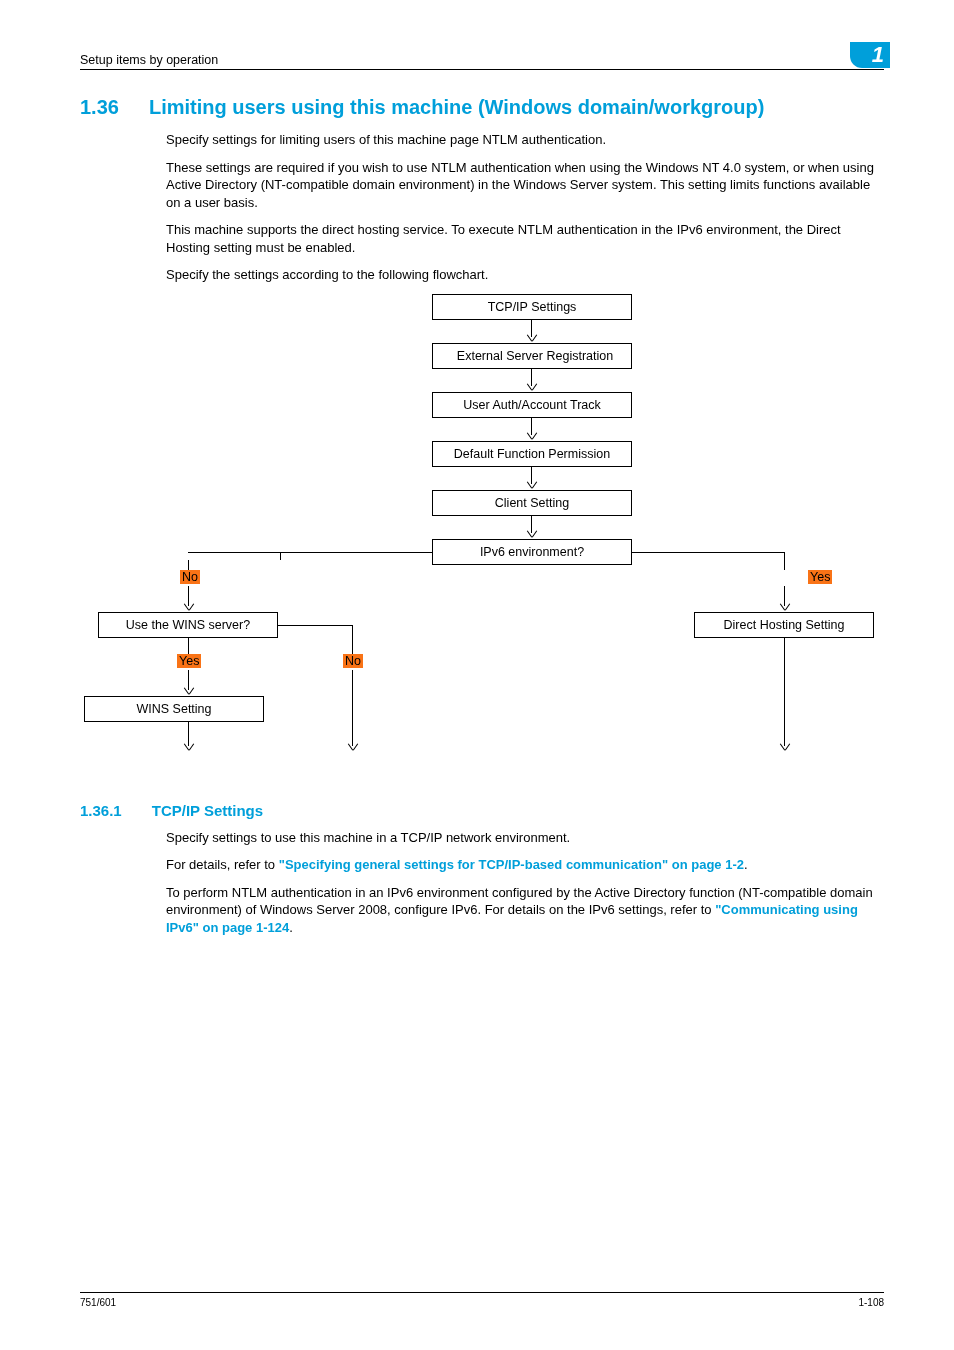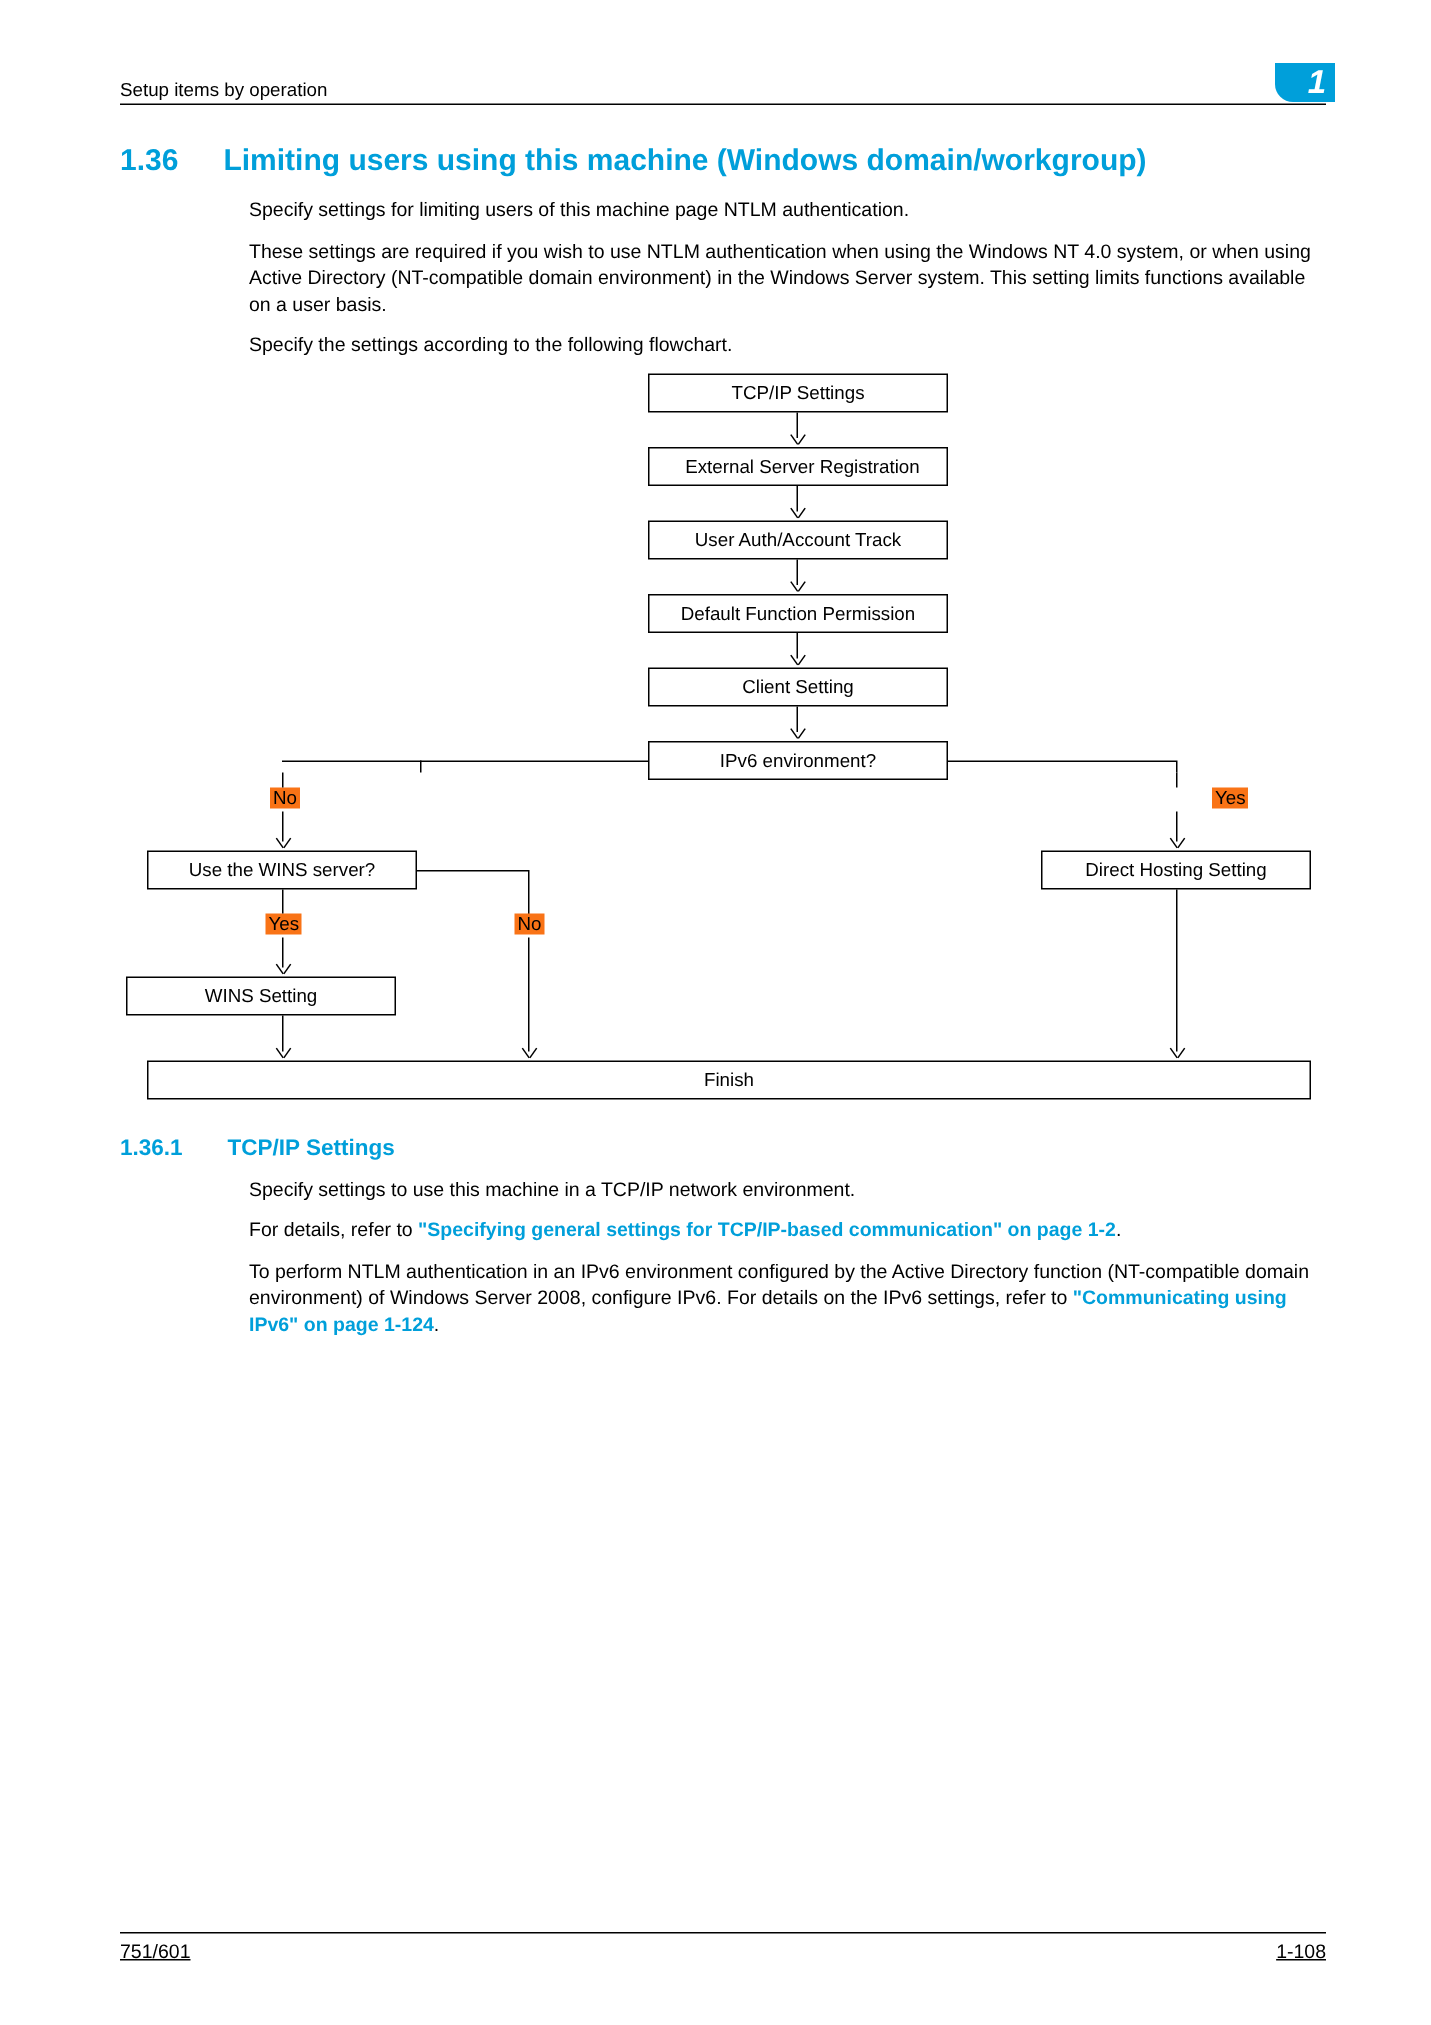--- a/index.html
+++ b/index.html
@@ -78,22 +78,21 @@
   }
   .footer {
     position: absolute;
     left: 80px;
     right: 70px;
     bottom: 42px;
     border-top: 1px solid #000;
     padding-top: 4px;
     display: flex;
     justify-content: space-between;
-    font-size: 13px;
-    text-decoration: underline;
+    font-size: 10px;
   }
 
   
   .flowchart {
     position: relative;
     margin: 6px 0 10px 0;
     height: 490px;
     width: 808px;
   }
   .fc-box {
@@ -145,20 +144,21 @@
   </div>
 
   <div class="h1-row">
     <div class="h1-num">1.36</div>
     <div class="h1-text">Limiting users using this machine (Windows domain/workgroup)</div>
   </div>
 
   <div class="body-block">
     <p>Specify settings for limiting users of this machine page NTLM authentication.</p>
     <p>These settings are required if you wish to use NTLM authentication when using the Windows NT 4.0 system, or when using Active Directory (NT-compatible domain environment) in the Windows Server system. This setting limits functions available on a user basis.</p>
+    <p>This machine supports the direct hosting service. To execute NTLM authentication in the IPv6 environment, the Direct Hosting setting must be enabled.</p>
     <p>Specify the settings according to the following flowchart.</p>
   </div>
 
   <div class="flowchart">
 
     <div class="fc-box" style="left:352px; top:0;   width:200px; height:26px;">TCP/IP Settings</div>
     <div class="fc-box" style="left:352px; top:49px; width:200px; height:26px;padding-left:14px;">External Server Registration</div>
     <div class="fc-box" style="left:352px; top:98px; width:200px; height:26px;">User Auth/Account Track</div>
     <div class="fc-box" style="left:352px; top:196px;width:200px; height:26px;">Client Setting</div>
     <div class="fc-box" style="left:352px; top:147px;width:200px; height:26px;">Default Function Permission</div>
@@ -211,21 +211,20 @@
 
     <div class="ln" style="left:108px; top:428px; width:1px; height:24px;"></div>
       <div class="ah-down" style="left:104px; top:451px;"></div>
 
     <div class="ln" style="left:272px; top:376px; width:1px; height:76px;"></div>
       <div class="ah-down" style="left:268px; top:451px;"></div>
 
     <div class="ln" style="left:704px; top:344px; width:1px; height:108px;"></div>
       <div class="ah-down" style="left:700px; top:451px;"></div>
 
-    <div class="fc-box" style="left:18px; top:458px; width:776px; height:26px;">Finish</div>
   </div>
 
   <div class="h2-row">
     <div class="h2-num">1.36.1</div>
     <div class="h2-text">TCP/IP Settings</div>
   </div>
 
   <div class="body-block">
     <p>Specify settings to use this machine in a TCP/IP network environment.</p>
     <p>

